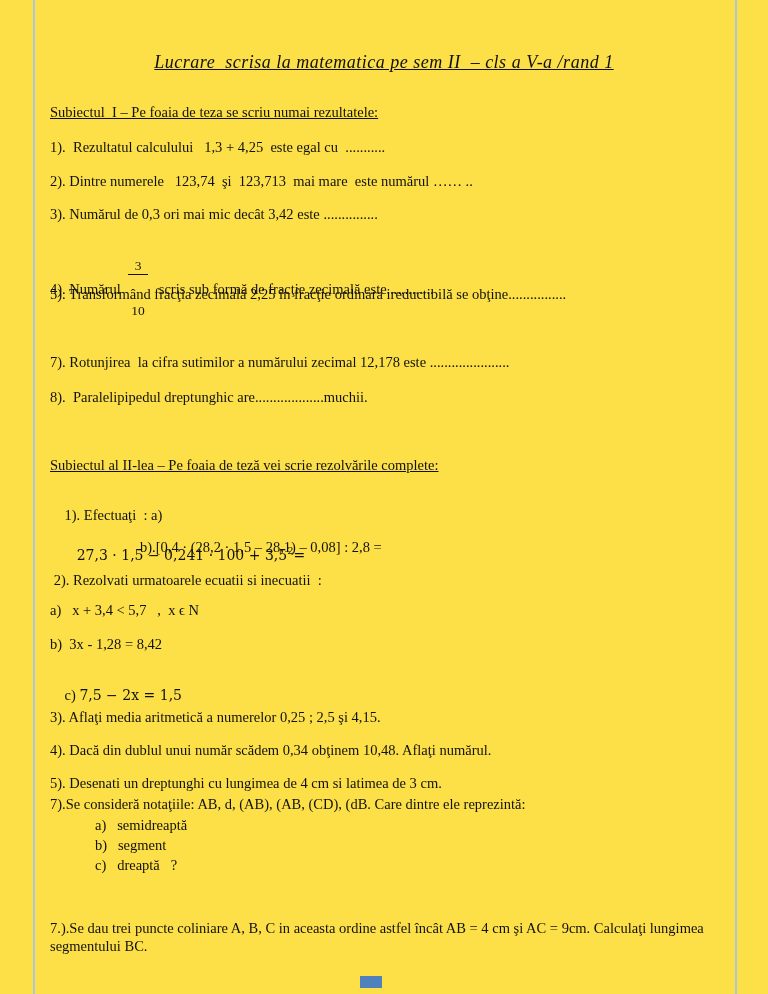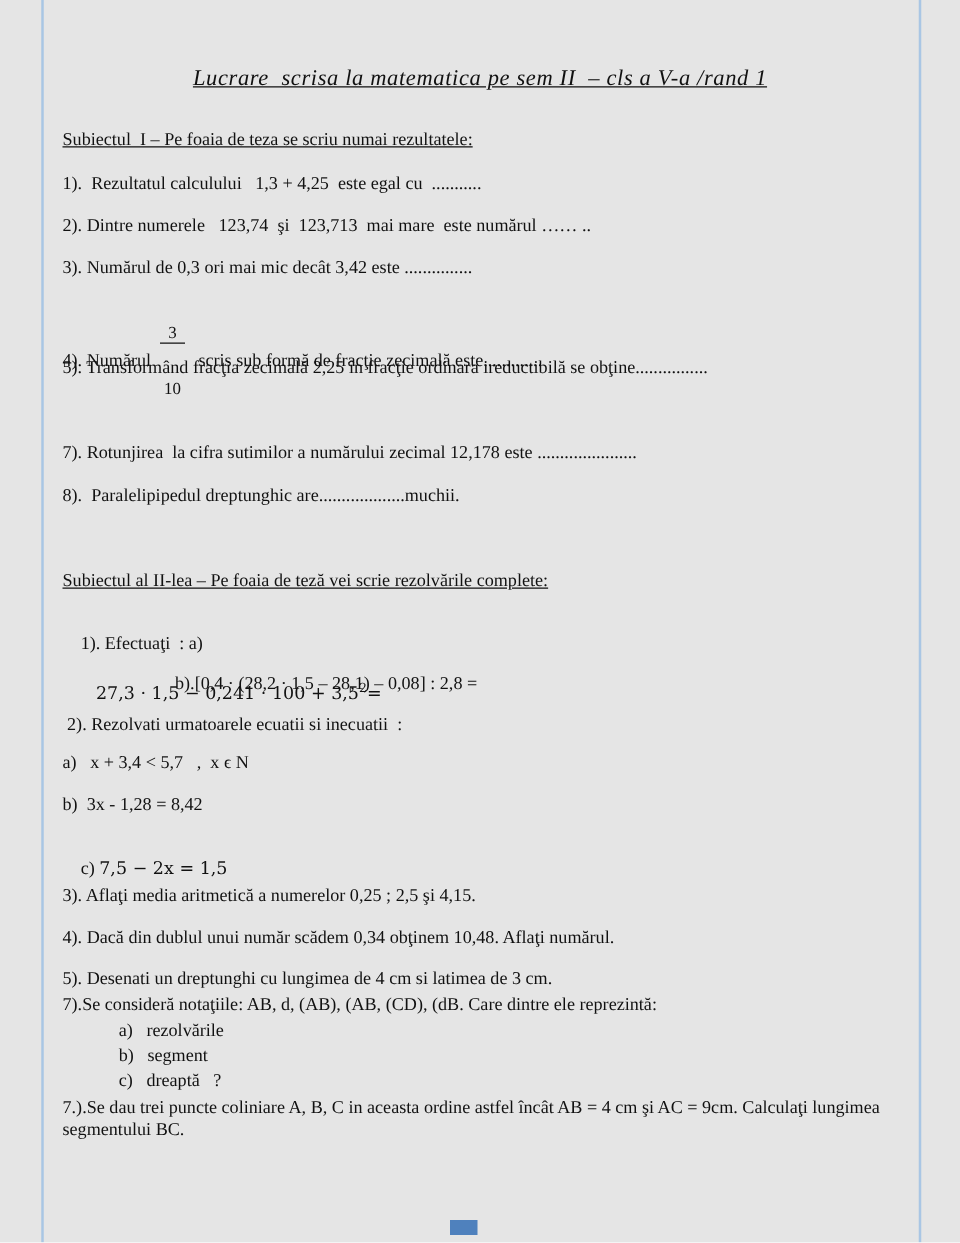--- a/index.html
+++ b/index.html
@@ -4,21 +4,21 @@
 <style>
   html, body {
     margin: 0;
     padding: 0;
     background: #ffffff;
   }
   .page {
     position: relative;
     width: 768px;
     height: 994px;
-    background: #e5e5e5;
+    background: #fde047;
     overflow: hidden;
     font-family: "Liberation Serif", serif;
     color: #111111;
   }
   .edge-line {
     position: absolute;
     top: 0;
     width: 2px;
     height: 994px;
   }
@@ -74,21 +74,21 @@
     display: block;
     padding-top: 1px;
   }
   .math {
     font-family: "DejaVu Serif", serif;
     font-size: 14px;
   }
   .math sup {
     font-size: 10px;
   }
-  .wrap-wide { width: 668px; }
+  .wrap-wide { width: 668px; margin-top: 42px; }
   .indent-b  { left: 140px; }
   .indent-sub { left: 95px; }
 </style>
 </head>
 <body>
 
 <div class="page">
 
   <div class="edge-line edge-left" style="background: rgb(169, 198, 228);"></div>
   <div class="edge-line edge-right" style="background: rgb(169, 198, 228);"></div>
@@ -129,18 +129,18 @@
   <p class="line" style="top:635px">b)  3x - 1,28 = 8,42</p>
 
   <p class="line" style="top:668px">
     <span>c) </span><span class="math">7,5 − 2x = 1,5</span>
   </p>
 
   <p class="line" style="top:708px">3). Aflaţi media aritmetică a numerelor 0,25 ; 2,5 şi 4,15.</p>
   <p class="line" style="top:741px">4). Dacă din dublul unui număr scădem 0,34 obţinem 10,48. Aflaţi numărul.</p>
   <p class="line" style="top:774px">5). Desenati un dreptunghi cu lungimea de 4 cm si latimea de 3 cm.</p>
   <p class="line" style="top:795px">7).Se consideră notaţiile: AB, d, (AB), (AB, (CD), (dB. Care dintre ele reprezintă:</p>
-  <p class="line indent-sub" style="top:816px">a)   rezolvările</p>
+  <p class="line indent-sub" style="top:816px">a)   semidreaptă</p>
   <p class="line indent-sub" style="top:836px">b)   segment</p>
   <p class="line indent-sub" style="top:856px">c)   dreaptă   ?</p>
   <p class="line wrap-wide" style="top:877px">7.).Se dau trei puncte coliniare A, B, C in aceasta ordine astfel încât AB = 4 cm şi AC = 9cm. Calculaţi lungimea segmentului BC.</p>
 
 </div>
 
 </body></html>

